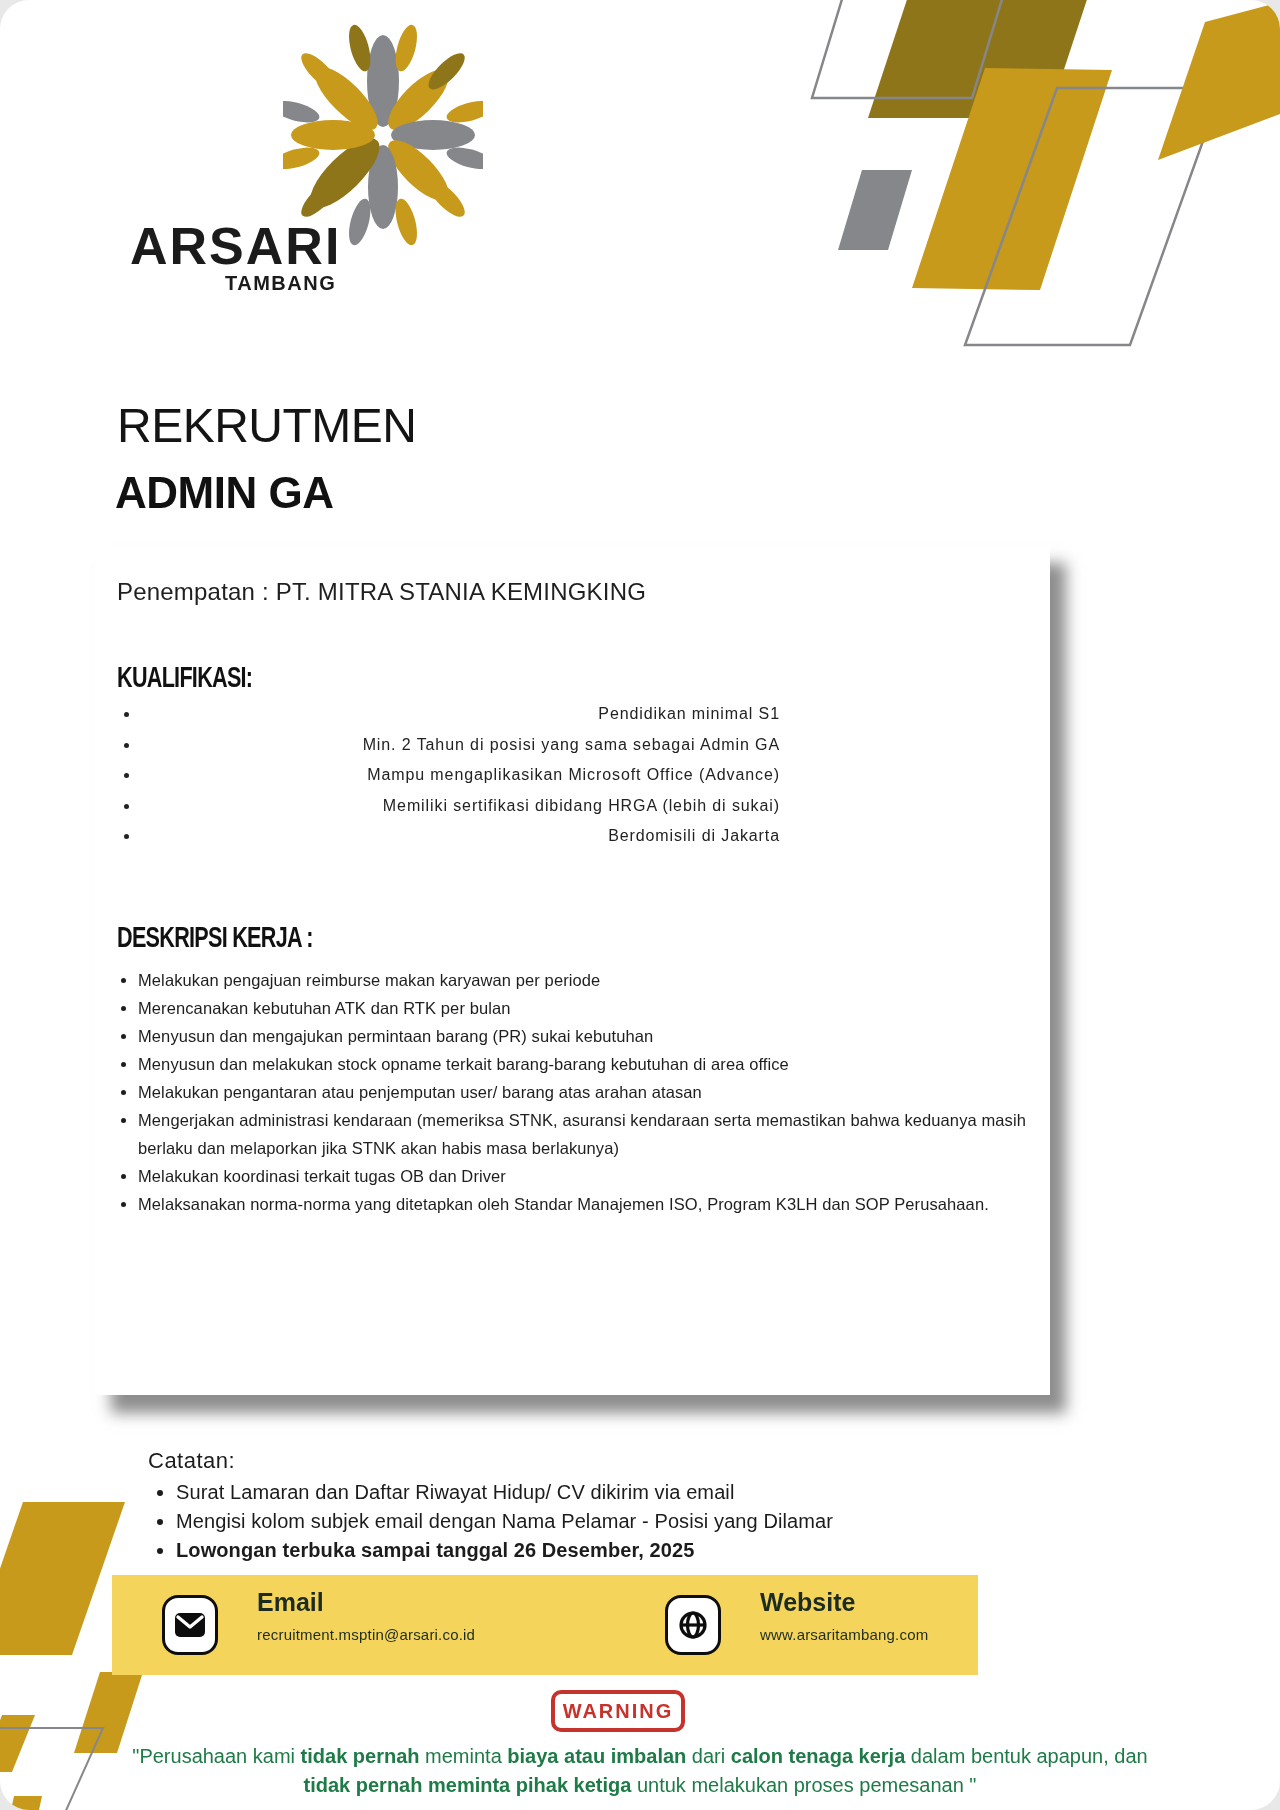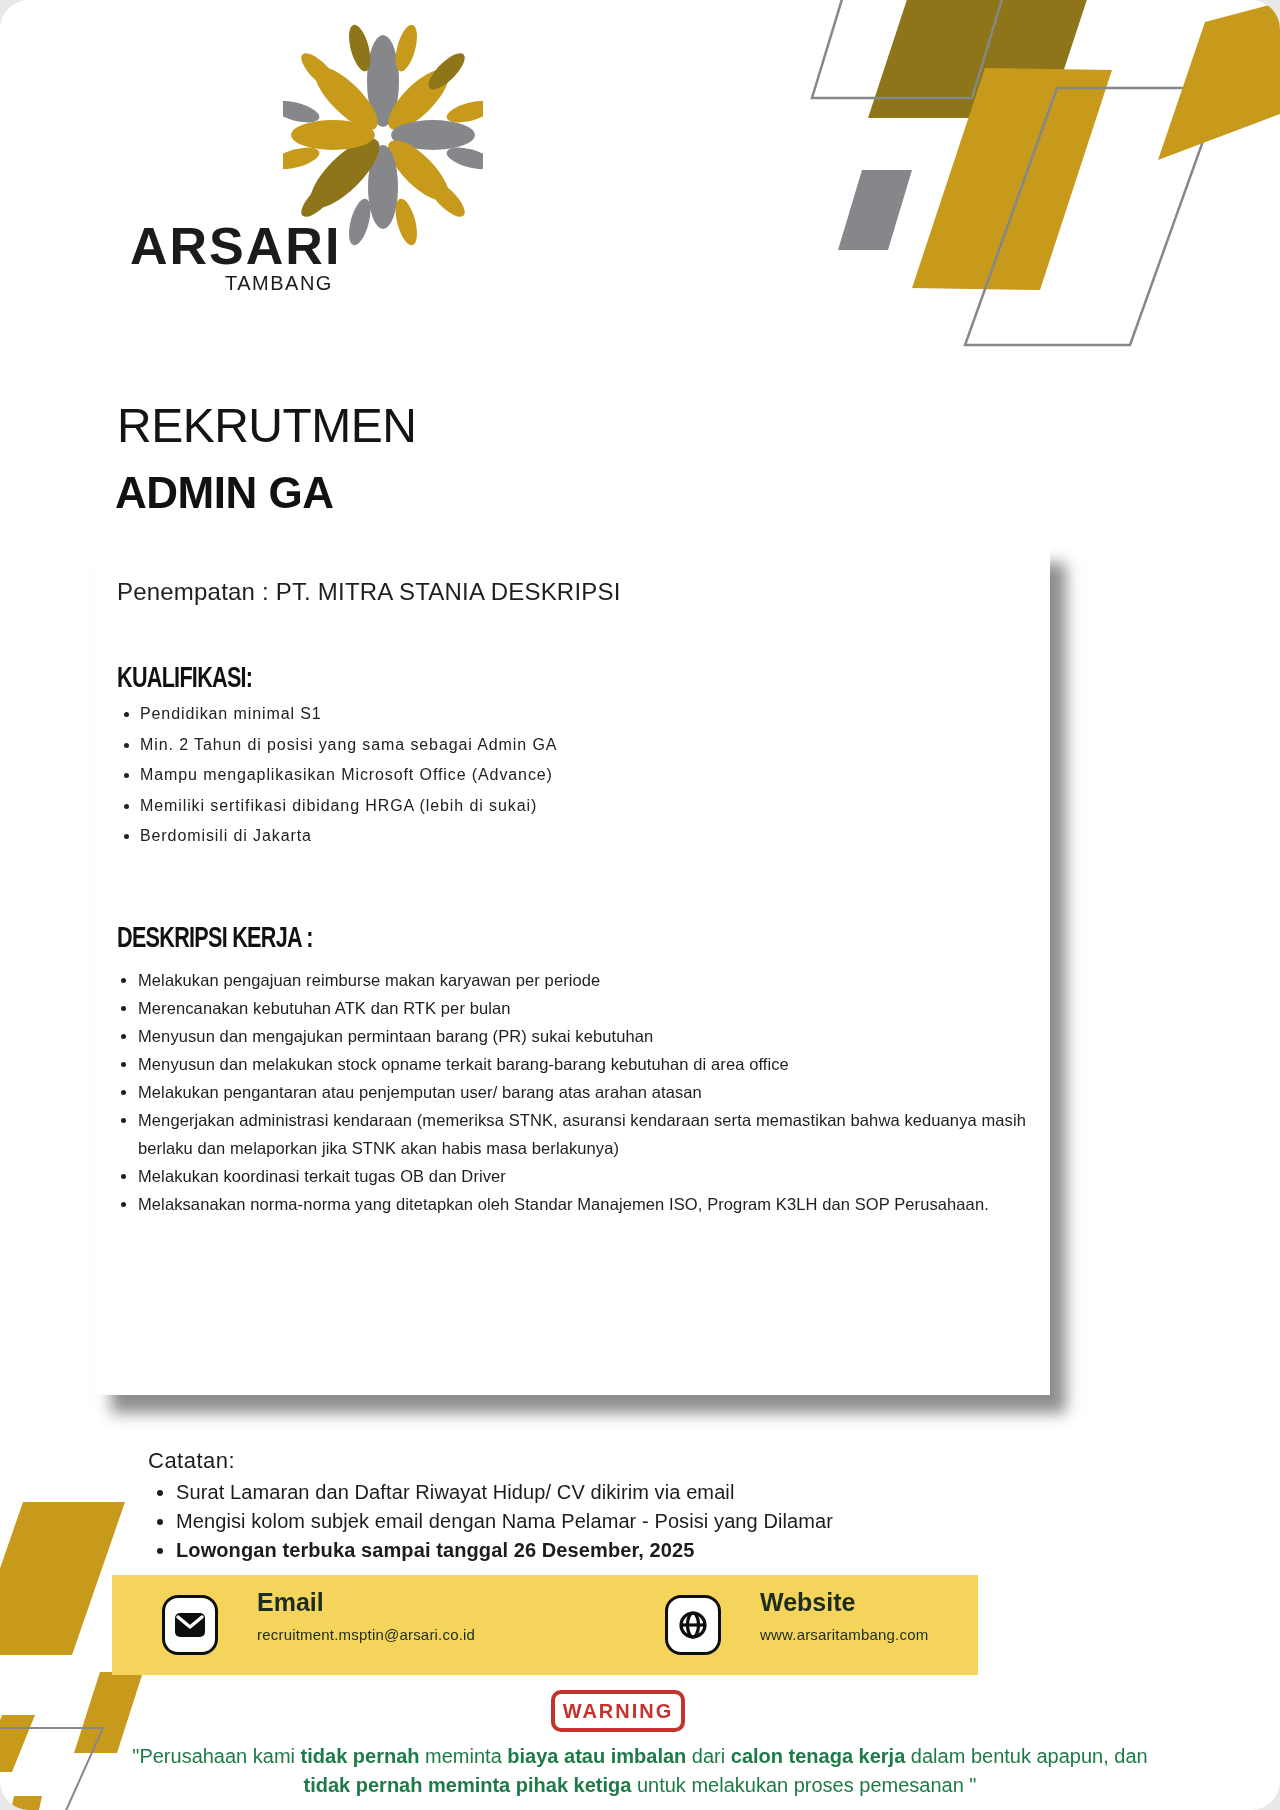--- a/index.html
+++ b/index.html
@@ -3,38 +3,38 @@
 <meta charset="utf-8">
 <style>
   html,body{margin:0;padding:0;background:#e8e8e8;}
   .canvas{
     position:relative;width:1280px;height:1810px;background:#ffffff;
     overflow:hidden;font-family:"Liberation Sans",sans-serif;color:#1a1a1a;border-radius:29px;
   }
   .decor{position:absolute;left:0;top:0;width:1280px;height:1810px;z-index:1;}
   .logo-flower{position:absolute;left:283px;top:18px;width:200px;height:238px;z-index:2;}
   .brand-name{position:absolute;left:130px;top:216px;z-index:3;font-size:52px;font-weight:700;letter-spacing:2px;color:#1b1b1b;}
-  .brand-tagline{position:absolute;left:225px;top:272px;z-index:3;font-size:20px;font-weight:400;letter-spacing:1.5px;color:#1b1b1b;}
+  .brand-tagline{position:absolute;left:225px;top:272px;z-index:3;font-size:20px;font-weight:700;letter-spacing:1.5px;color:#1b1b1b;}
 
   .paper{position:absolute;left:95px;top:545px;width:955px;height:850px;background:#fff;
     box-shadow:16px 18px 14px rgba(30,30,30,0.50);z-index:2;}
 
   .content{position:absolute;left:0;top:0;width:1280px;height:1810px;z-index:4;}
 
   .title{position:absolute;left:117px;top:398px;font-size:48px;font-weight:400;letter-spacing:-0.5px;color:#141414;}
   .position-title{position:absolute;left:115px;top:468px;font-size:44px;font-weight:700;letter-spacing:-0.5px;color:#111;}
   .placement{position:absolute;left:117px;top:578px;font-size:24px;font-weight:400;letter-spacing:0.2px;color:#1f1f1f;}
 
   .section-heading{font-weight:700;color:#111;display:inline-block;transform:scaleX(0.72);transform-origin:left center;white-space:nowrap;}
   .quals-heading{position:absolute;left:117px;top:660px;font-size:30px;letter-spacing:-1px;}
   .desc-heading{position:absolute;left:117px;top:920px;font-size:30px;letter-spacing:-1px;}
 
   ul{margin:0;list-style:disc;}
   ul.quals{position:absolute;left:119px;top:699px;width:640px;padding-left:21px;}
-  ul.quals li{font-size:16px;line-height:30.5px;letter-spacing:0.9px;color:#222;}
+  ul.quals li{font-size:16px;line-height:30.5px;letter-spacing:0.9px;color:#222;text-align:right;}
   ul.desc{position:absolute;left:119px;top:966px;width:888px;padding-left:19px;}
   ul.desc li{font-size:16.5px;line-height:28px;letter-spacing:0.1px;color:#1e1e1e;text-align:justify;}
 
   .notes-heading{position:absolute;left:148px;top:1448px;font-size:22px;color:#1c1c1c;letter-spacing:0.5px;}
   ul.notes{position:absolute;left:158px;top:1478px;width:780px;padding-left:18px;}
   ul.notes li{font-size:20px;line-height:29px;letter-spacing:0.1px;color:#1c1c1c;}
   ul.notes li.bold{font-weight:700;}
 
   .footer-bar{position:absolute;left:112px;top:1575px;width:866px;height:100px;background:var(--bar-yellow,#F5D45C);z-index:3;}
   .icon-box{position:absolute;width:56px;height:60px;background:#fff;border:3px solid #0e0e0e;border-radius:16px;
@@ -105,21 +105,21 @@
     </g>
   </svg>
 
   <div class="brand-name">ARSARI</div>
   <div class="brand-tagline">TAMBANG</div>
 
   <div class="content">
 
     <div class="title">REKRUTMEN</div>
     <div class="position-title">ADMIN GA</div>
-    <div class="placement">Penempatan : PT. MITRA STANIA DESKRIPSI</div>
+    <div class="placement">Penempatan : PT. MITRA STANIA KEMINGKING</div>
 
     <div class="section-heading quals-heading">KUALIFIKASI:</div>
     <ul class="quals">
         <li>Pendidikan minimal S1</li>
         <li>Min. 2 Tahun di posisi yang sama sebagai Admin GA</li>
         <li>Mampu mengaplikasikan Microsoft Office (Advance)</li>
         <li>Memiliki sertifikasi dibidang HRGA (lebih di sukai)</li>
         <li>Berdomisili di Jakarta</li>
       </ul>
 

